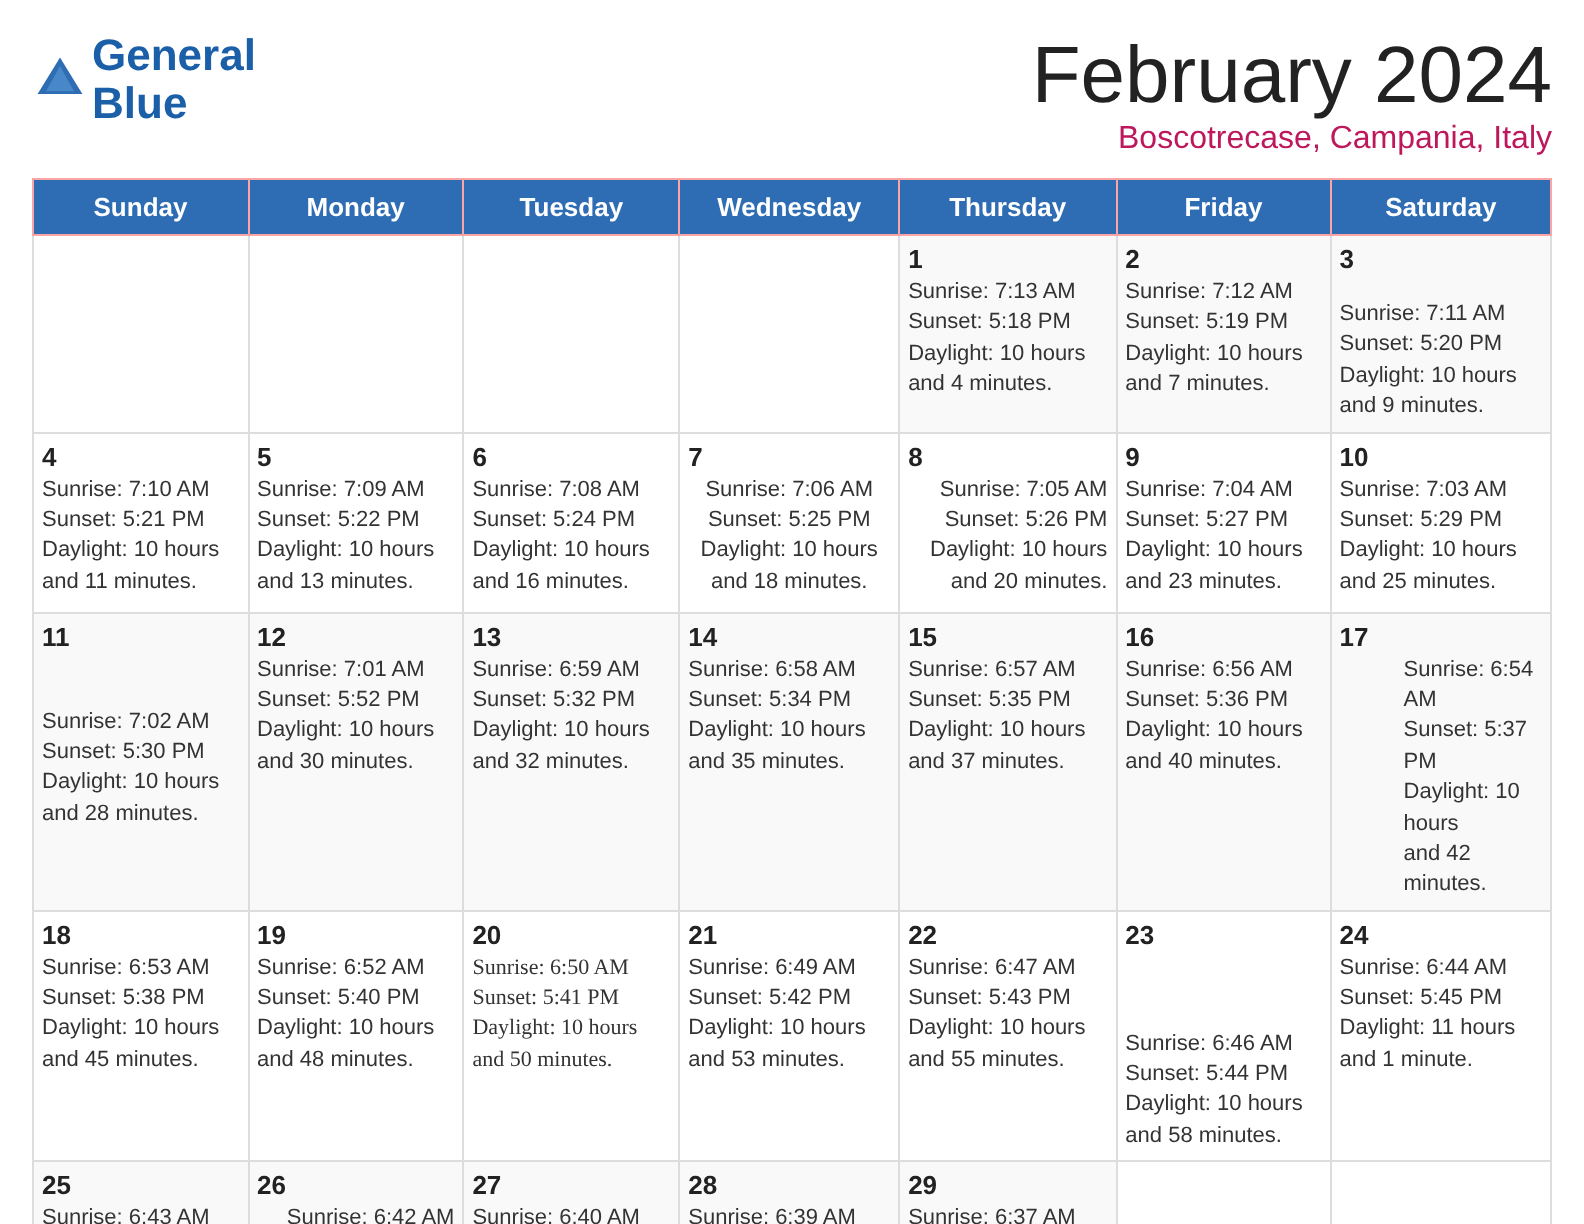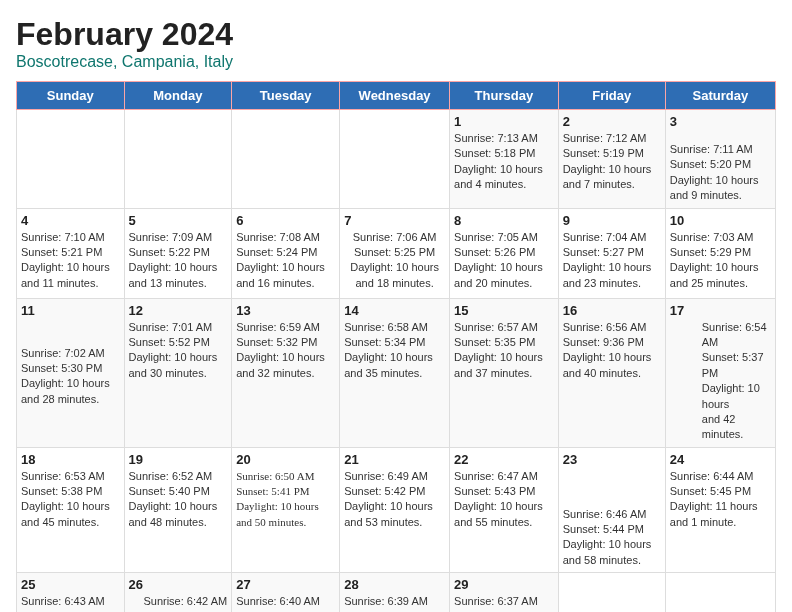--- a/index.html
+++ b/index.html
@@ -28,27 +28,27 @@
     }
     .logo-icon {
       width: 28px;
       height: 28px;
       margin-right: 2px;
     }
     .title-area {
       text-align: right;
     }
     .main-title {
-      font-size: 32px;
-      font-weight: bold;
+      font-size: 40px;
+      font-weight: normal;
       color: #222;
     }
     .subtitle {
       font-size: 16px;
-      color: #0f766e;
+      color: #be185d;
     }
     table {
       width: 100%;
       border-collapse: collapse;
       font-size: 11px;
     }
     thead tr th {
       background-color: #2e6db4;
       color: #fff;
       padding: 6px 4px;
@@ -83,20 +83,30 @@
       line-height: 1.4;
     }
     .empty-cell {
       background: #fff !important;
     }
   </style>
 </head>
 <body>
 
 <div class="header-area">
+  <div class="logo">
+    <svg class="logo-icon" viewBox="0 0 40 40">
+      <polygon points="20,4 36,30 4,30" fill="#2e6db4"></polygon>
+      <polygon points="20,10 30,28 10,28" fill="#5b9bd5" opacity="0.6"></polygon>
+    </svg>
+    <div class="logo-text">
+      <div>General</div>
+      <div>Blue</div>
+    </div>
+  </div>
   <div class="title-area">
     <div class="main-title">February 2024</div>
     <div class="subtitle">Boscotrecase, Campania, Italy</div>
   </div>
 </div>
 
 <table>
   <thead>
     <tr id="weekday-header">
     <th>Sunday</th>
@@ -160,21 +170,21 @@
         </td>
         <td>
           <span class="day-number">7</span>
           <div class="day-info" style="white-space: pre-line; text-align: center;">Sunrise: 7:06 AM
 Sunset: 5:25 PM
 Daylight: 10 hours
 and 18 minutes.</div>
         </td>
         <td>
           <span class="day-number">8</span>
-          <div class="day-info" style="white-space: pre-line;">Sunrise: 7:05 AM
+          <div class="day-info" style="white-space: pre-line; text-align: right;">Sunrise: 7:05 AM
 Sunset: 5:26 PM
 Daylight: 10 hours
 and 20 minutes.</div>
         </td>
         <td>
           <span class="day-number">9</span>
           <div class="day-info" style="white-space: pre-line;">Sunrise: 7:04 AM
 Sunset: 5:27 PM
 Daylight: 10 hours
 and 23 minutes.</div>
@@ -219,21 +229,21 @@
         <td>
           <span class="day-number">15</span>
           <div class="day-info" style="white-space: pre-line;">Sunrise: 6:57 AM
 Sunset: 5:35 PM
 Daylight: 10 hours
 and 37 minutes.</div>
         </td>
         <td>
           <span class="day-number">16</span>
           <div class="day-info" style="white-space: pre-line;">Sunrise: 6:56 AM
-Sunset: 9:36 PM
+Sunset: 5:36 PM
 Daylight: 10 hours
 and 40 minutes.</div>
         </td>
         <td>
           <span class="day-number">17</span>
           <div class="day-info" style="white-space: pre-line; margin-left: 32px;">Sunrise: 6:54 AM
 Sunset: 5:37 PM
 Daylight: 10 hours
 and 42 minutes.</div>
         </td>

